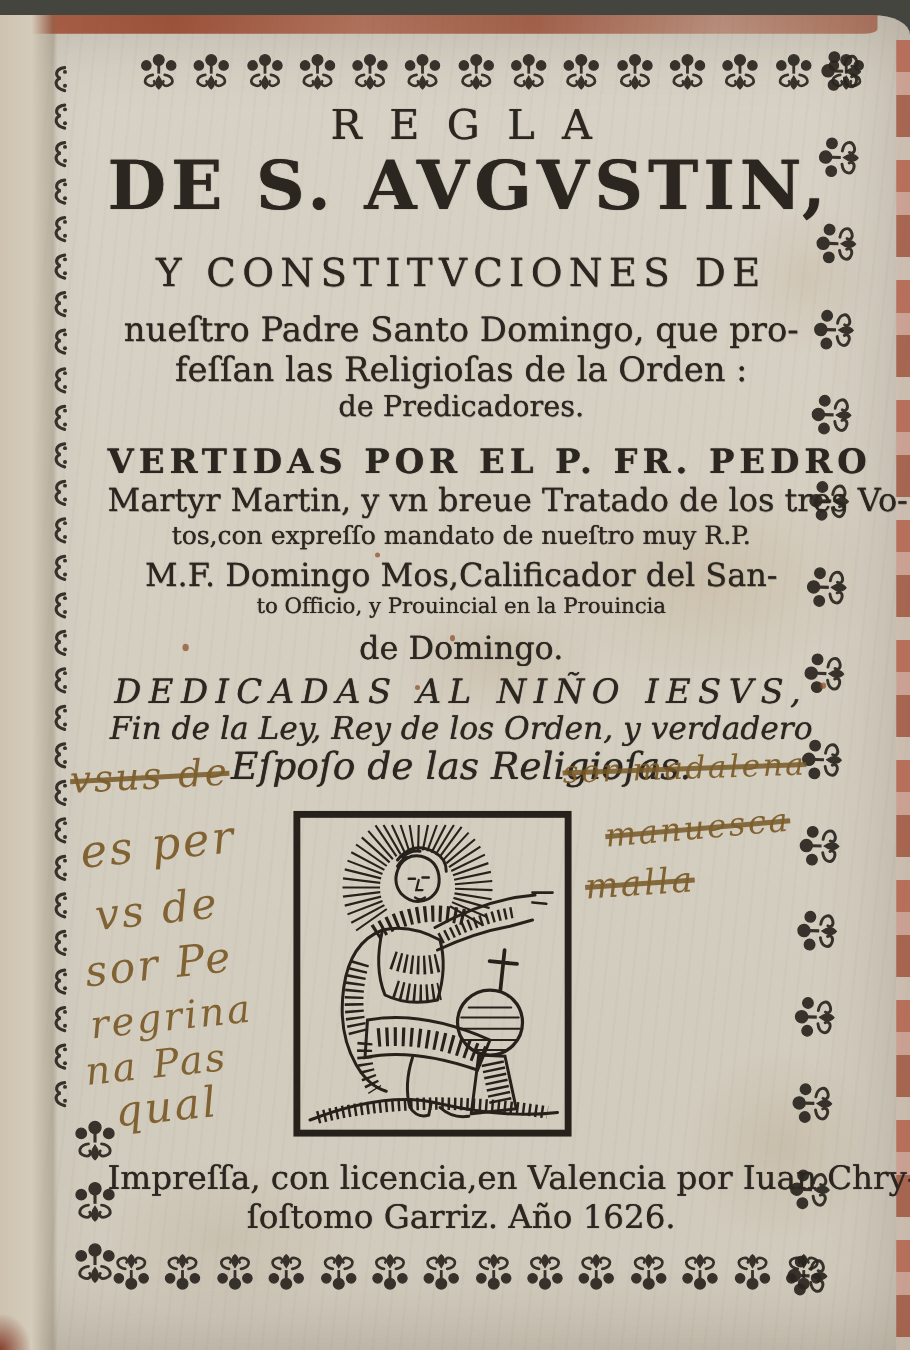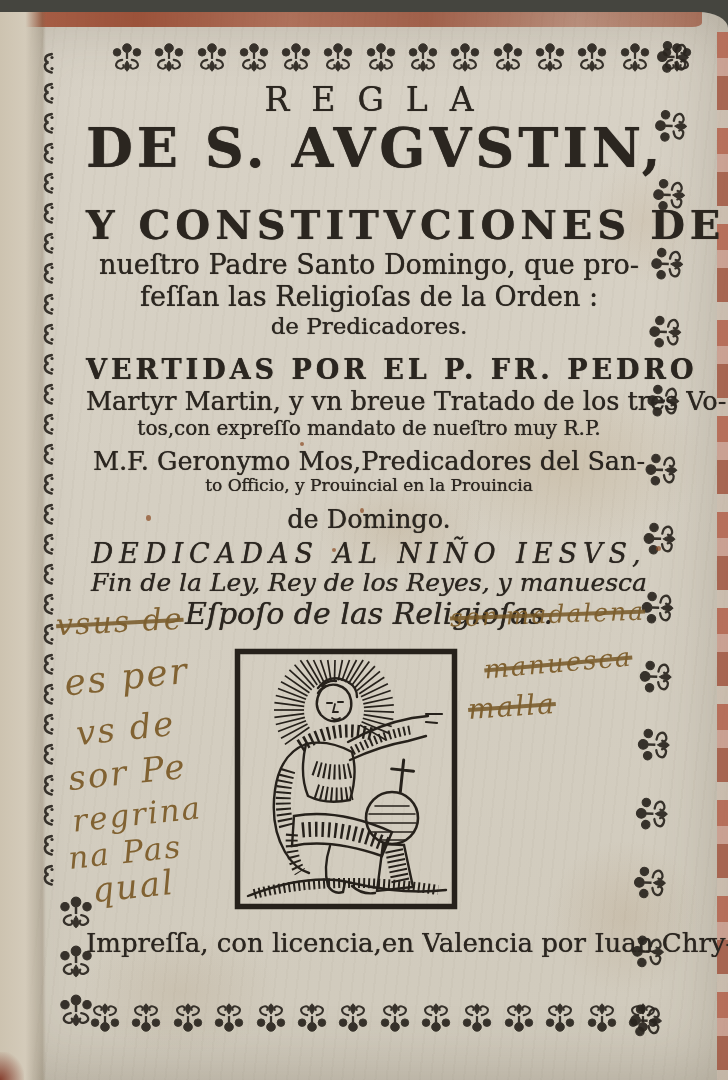--- a/index.html
+++ b/index.html
@@ -62,21 +62,21 @@
   #orn-corner svg{width:42px;height:38px;}
   
   .text-col{position:absolute;left:86px;width:566px;top:4px;height:100%;}
   .pline{
     position:absolute;left:0;width:100%;text-align:center;
     color:#2b2620;white-space:nowrap;
     text-shadow:0 0 .7px rgba(43,38,32,.85), .4px .4px 0 rgba(43,38,32,.25);
   }
   .t1{top:64px;font-size:33px;letter-spacing:22px;text-indent:22px;}
   .t2{top:100px;font-size:54px;font-weight:bold;letter-spacing:4px;}
-  .t3{top:185px;font-size:40px;letter-spacing:5px;font-weight:bold;}
+  .t3{top:185px;font-size:31px;letter-spacing:5px;font-weight:normal;}
   .s1{top:233px;font-size:27px;}
   .s2{top:265px;font-size:27px;}
   .s3{top:297px;font-size:23px;}
   .v1{top:338px;font-size:27px;letter-spacing:4px;font-weight:bold;}
   .v2{top:370px;font-size:25.5px;}
   .v3{top:400px;font-size:20px;}
   .v4{top:430px;font-size:25.5px;}
   .v5{top:459px;font-size:17px;}
   .v6{top:488px;font-size:25.5px;}
   .d1{top:522px;font-size:27px;font-style:italic;letter-spacing:6px;}
@@ -391,27 +391,28 @@
     <div class="text-col">
       <div class="pline t1">REGLA</div>
       <div class="pline t2">DE S. AVGVSTIN,</div>
       <div class="pline t3">Y CONSTITVCIONES DE</div>
       <div class="pline s1">nueſtro Padre Santo Domingo, que pro-</div>
       <div class="pline s2">feſſan las Religioſas de la Orden :</div>
       <div class="pline s3">de Predicadores.</div>
       <div class="pline v1">VERTIDAS POR EL P. FR. PEDRO</div>
       <div class="pline v2">Martyr Martin, y vn breue Tratado de los tres Vo-</div>
       <div class="pline v3">tos,con expreſſo mandato de nueſtro muy R.P.</div>
-      <div class="pline v4">M.F. Geronymo Mos,Predicadores del San-</div>
+      <div class="pline v4">M.F. Domingo Mos,Calificador del San-</div>
       <div class="pline v5">to Officio, y Prouincial en la Prouincia</div>
       <div class="pline v6">de Domingo.</div>
       <div class="pline d1">DEDICADAS AL NIÑO IESVS,</div>
-      <div class="pline d2">Fin de la Ley, Rey de los Reyes, y manuesca</div>
+      <div class="pline d2">Fin de la Ley, Rey de los Orden, y verdadero</div>
       <div class="pline d3">Eſpoſo de las Religioſas.</div>
       <div class="pline i1">Impreſſa, con licencia,en Valencia por Iuan Chry-</div>
+      <div class="pline i2">ſoſtomo Garriz. Año 1626.</div>
     </div>
 
     <svg class="woodcut" viewBox="0 0 224 262" role="img" aria-label="Woodcut of the Christ Child with radiant halo, pointing, beside an orb with cross">
       <rect x="3.5" y="3.5" width="217" height="255" fill="none" stroke="#26211b" stroke-width="5.5"></rect>
       <g id="halo-rays" stroke="#26211b" stroke-width="1.7">
           <line x1="75.4" y1="79.2" x2="50.9" y2="96.4"></line>
           <line x1="73.5" y1="76.1" x2="47.0" y2="90.2"></line>
           <line x1="72.0" y1="72.8" x2="44.0" y2="83.5"></line>
           <line x1="70.9" y1="69.3" x2="41.8" y2="76.5"></line>
           <line x1="70.2" y1="65.7" x2="40.4" y2="69.3"></line>

